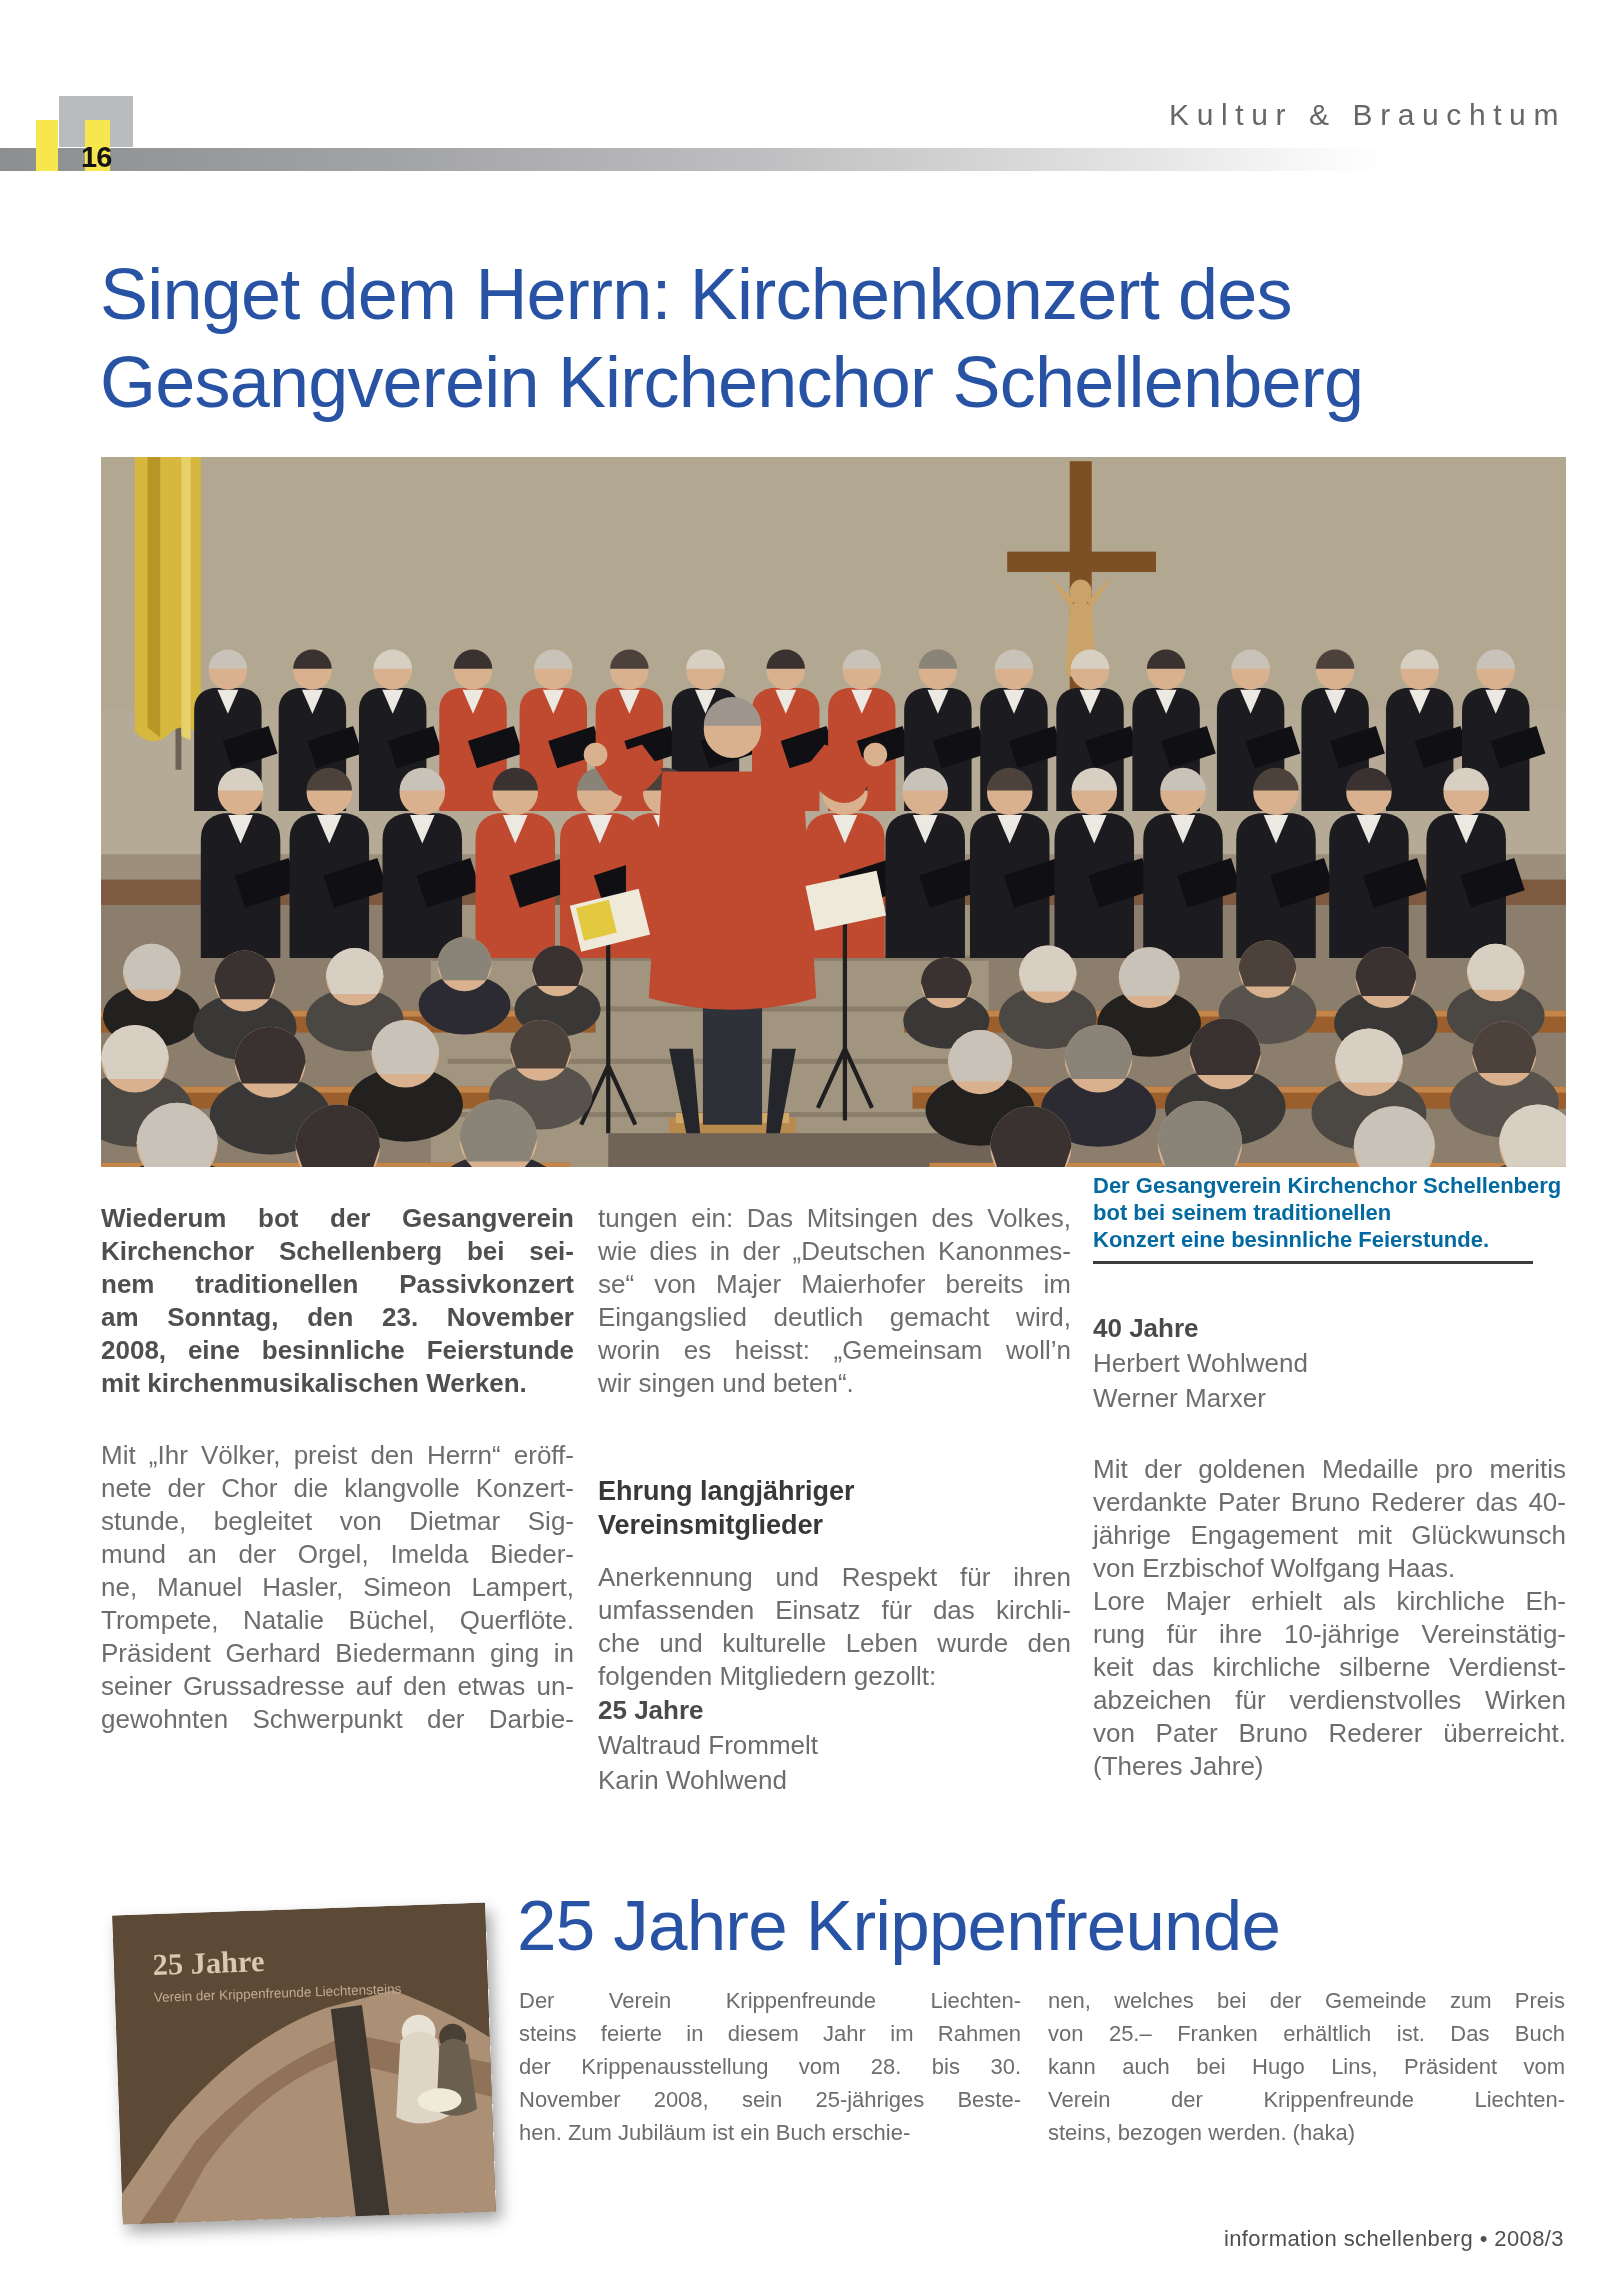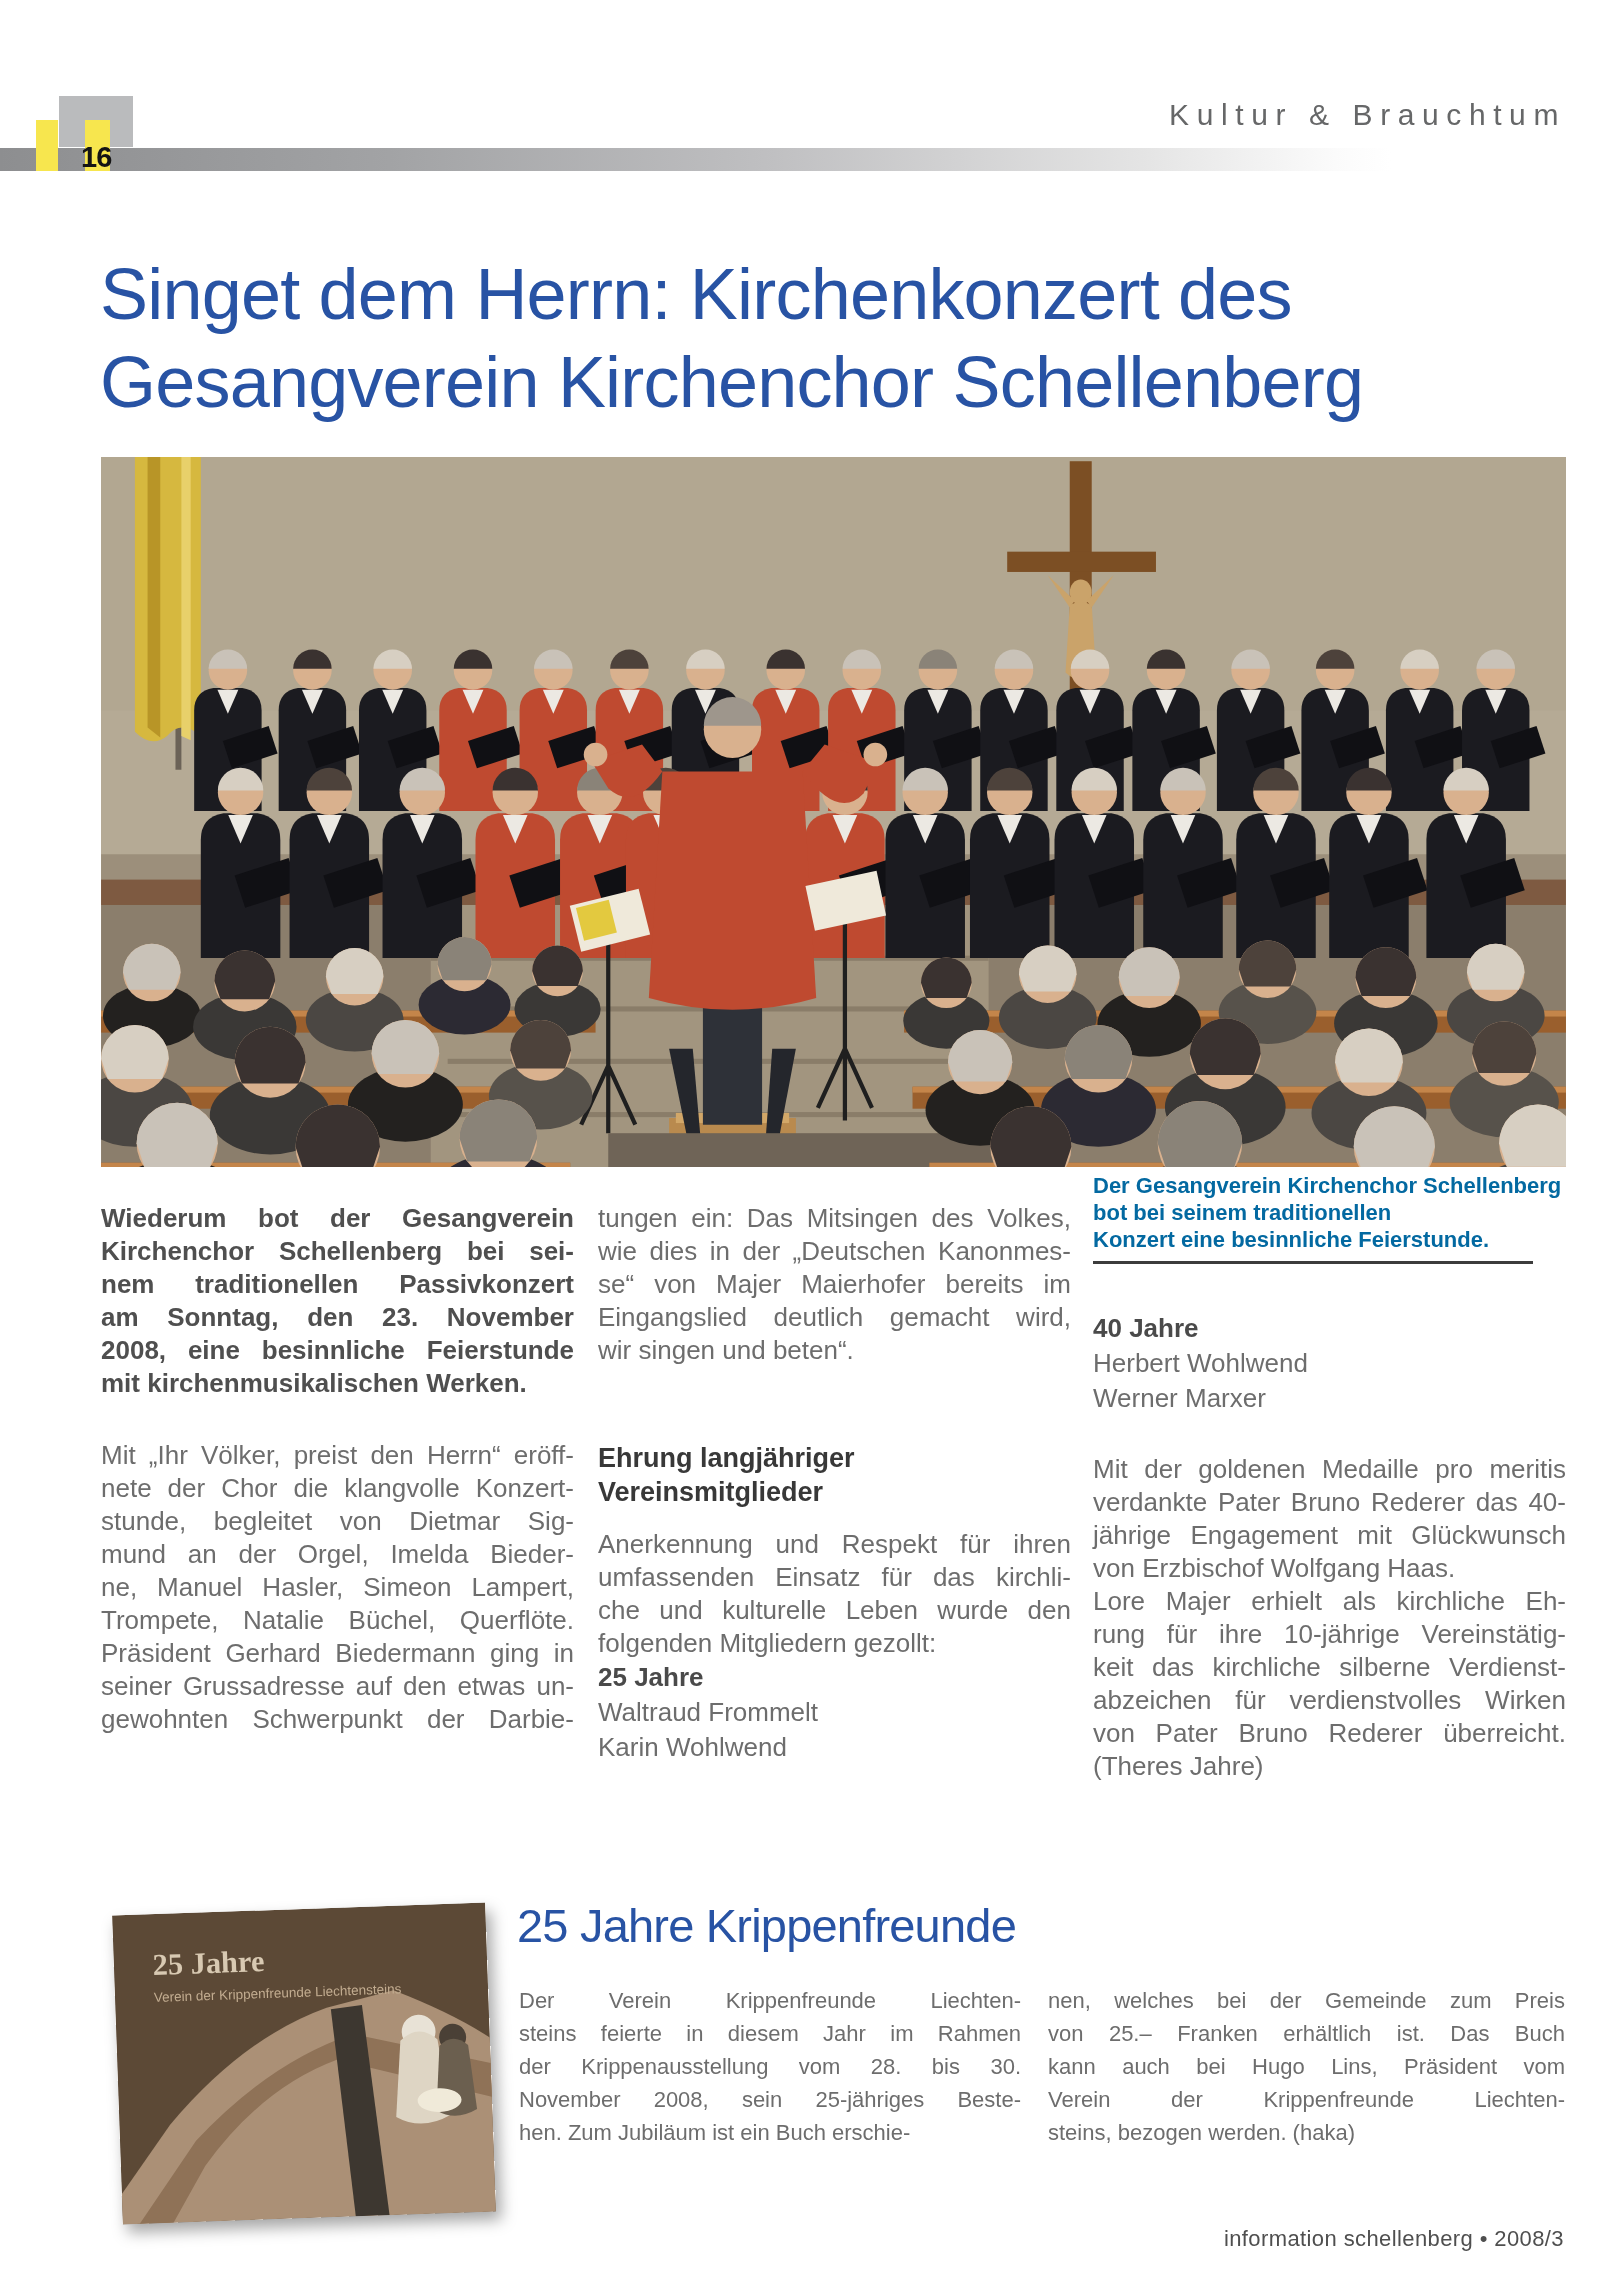--- a/index.html
+++ b/index.html
@@ -14,21 +14,21 @@
   .hdr-yellow2{position:absolute;left:85px;top:120px;width:24.5px;height:51px;background:#f7e64e;}
   .hdr-pagenum{position:absolute;left:81px;top:141px;width:30px;font-size:29px;font-weight:bold;
     color:#141414;text-align:center;letter-spacing:-0.8px;}
   .hdr-section{position:absolute;right:57px;top:98px;font-size:30px;color:#666768;
     letter-spacing:7.6px;white-space:nowrap;}
 
   
   .title1{position:absolute;left:100px;top:250px;width:1471px;color:#2853a4;
     font-size:72px;line-height:88px;font-weight:300;letter-spacing:-0.8px;}
   .title2{position:absolute;left:517px;top:1887px;width:1057px;color:#2853a4;
-    font-size:47px;line-height:78px;font-weight:300;letter-spacing:-0.8px;white-space:nowrap;}
+    font-size:71px;line-height:78px;font-weight:300;letter-spacing:-0.8px;white-space:nowrap;}
 
   
   .photo{position:absolute;left:101px;top:457px;width:1465px;height:710px;overflow:hidden;background:#b5aa95;}
   .photo svg{display:block;}
 
   
   .caption{position:absolute;left:1093px;top:1172px;width:475px;color:#0369a1;
     font-size:22px;line-height:27px;font-weight:bold;}
   .caption-rule{position:absolute;left:1093px;top:1261px;width:440px;height:3.4px;background:#3c3c3c;}
 
@@ -473,20 +473,21 @@
         <div class="ln">gewohnten Schwerpunkt der Darbie-</div>
       </div>
   </div>
 
   <div class="col" style="left:598px;top:1202px;">
     <div class="last-left">
         <div class="ln">tungen ein: Das Mitsingen des Volkes,</div>
         <div class="ln">wie dies in der „Deutschen Kanonmes-</div>
         <div class="ln">se“ von Majer Maierhofer bereits im</div>
         <div class="ln">Eingangslied deutlich gemacht wird,</div>
+        <div class="ln">worin es heisst: „Gemeinsam woll’n</div>
         <div class="ln">wir singen und beten“.</div>
       </div>
     <div style="height:74px;"></div>
     <div class="subhead plain">
         <div class="ln">Ehrung langjähriger</div>
         <div class="ln">Vereinsmitglieder</div>
       </div>
     <div style="height:18.6px;"></div>
     <div class="last-left">
         <div class="ln">Anerkennung und Respekt für ihren</div>

